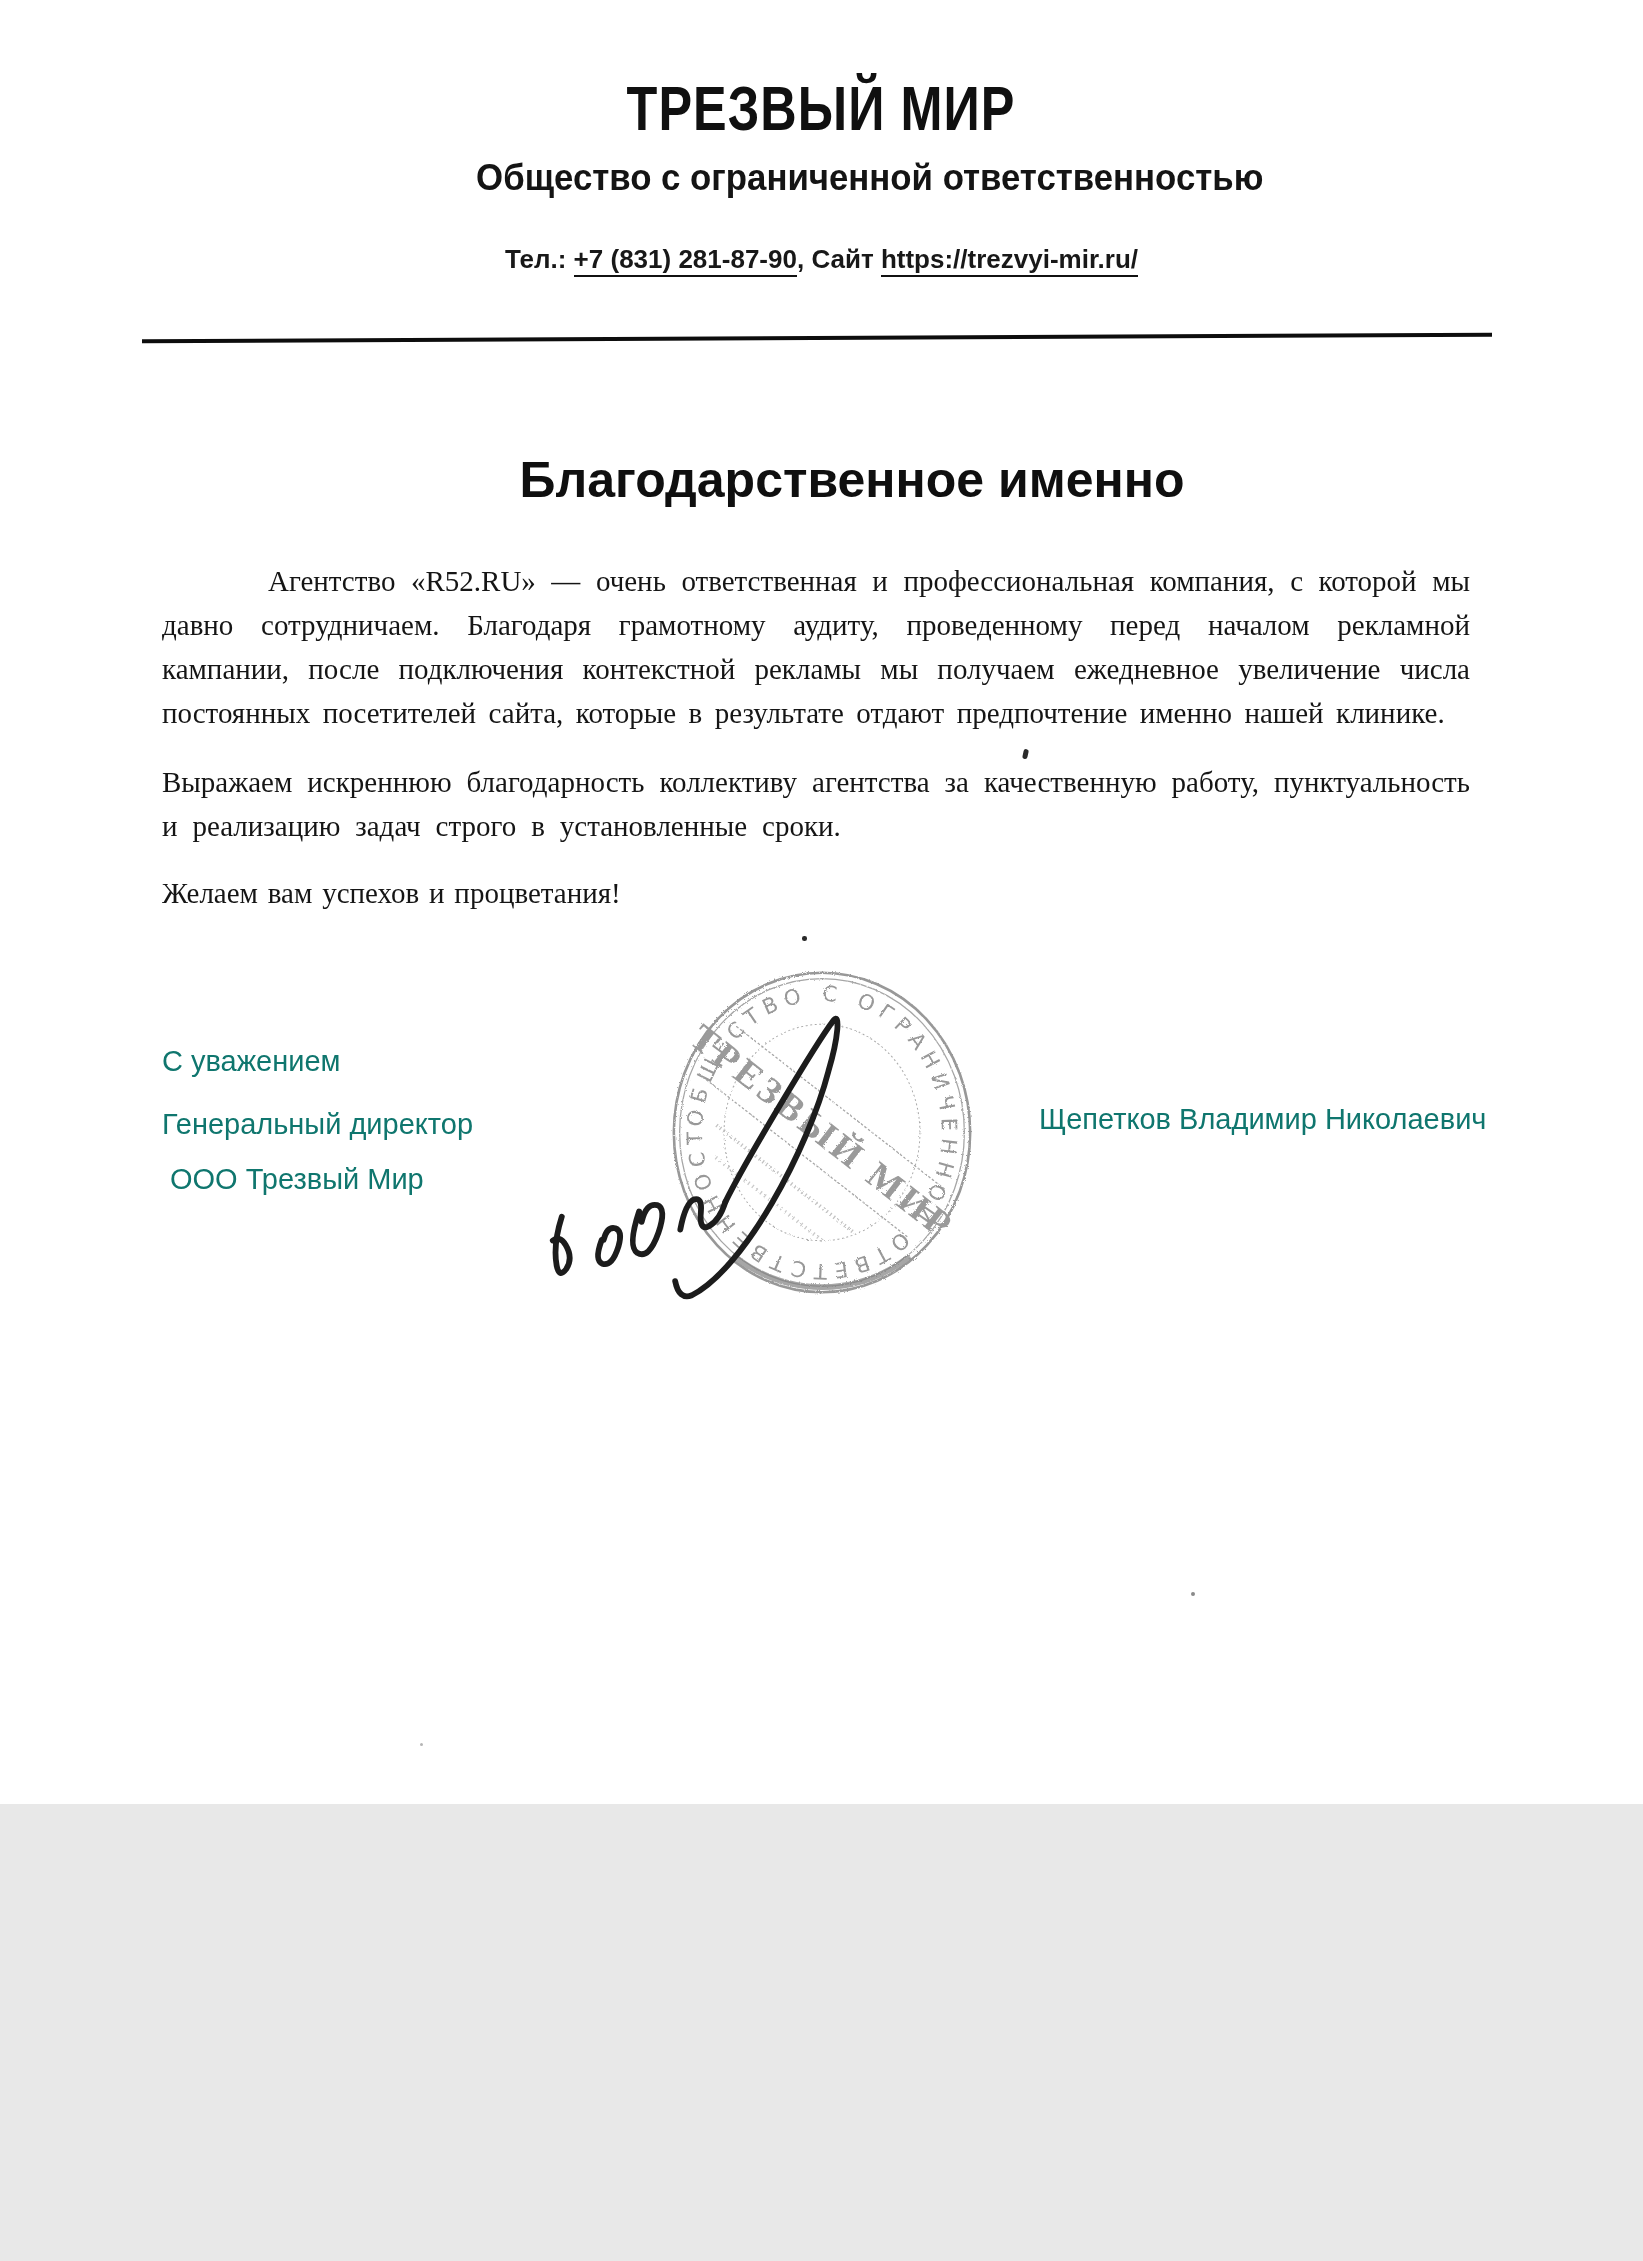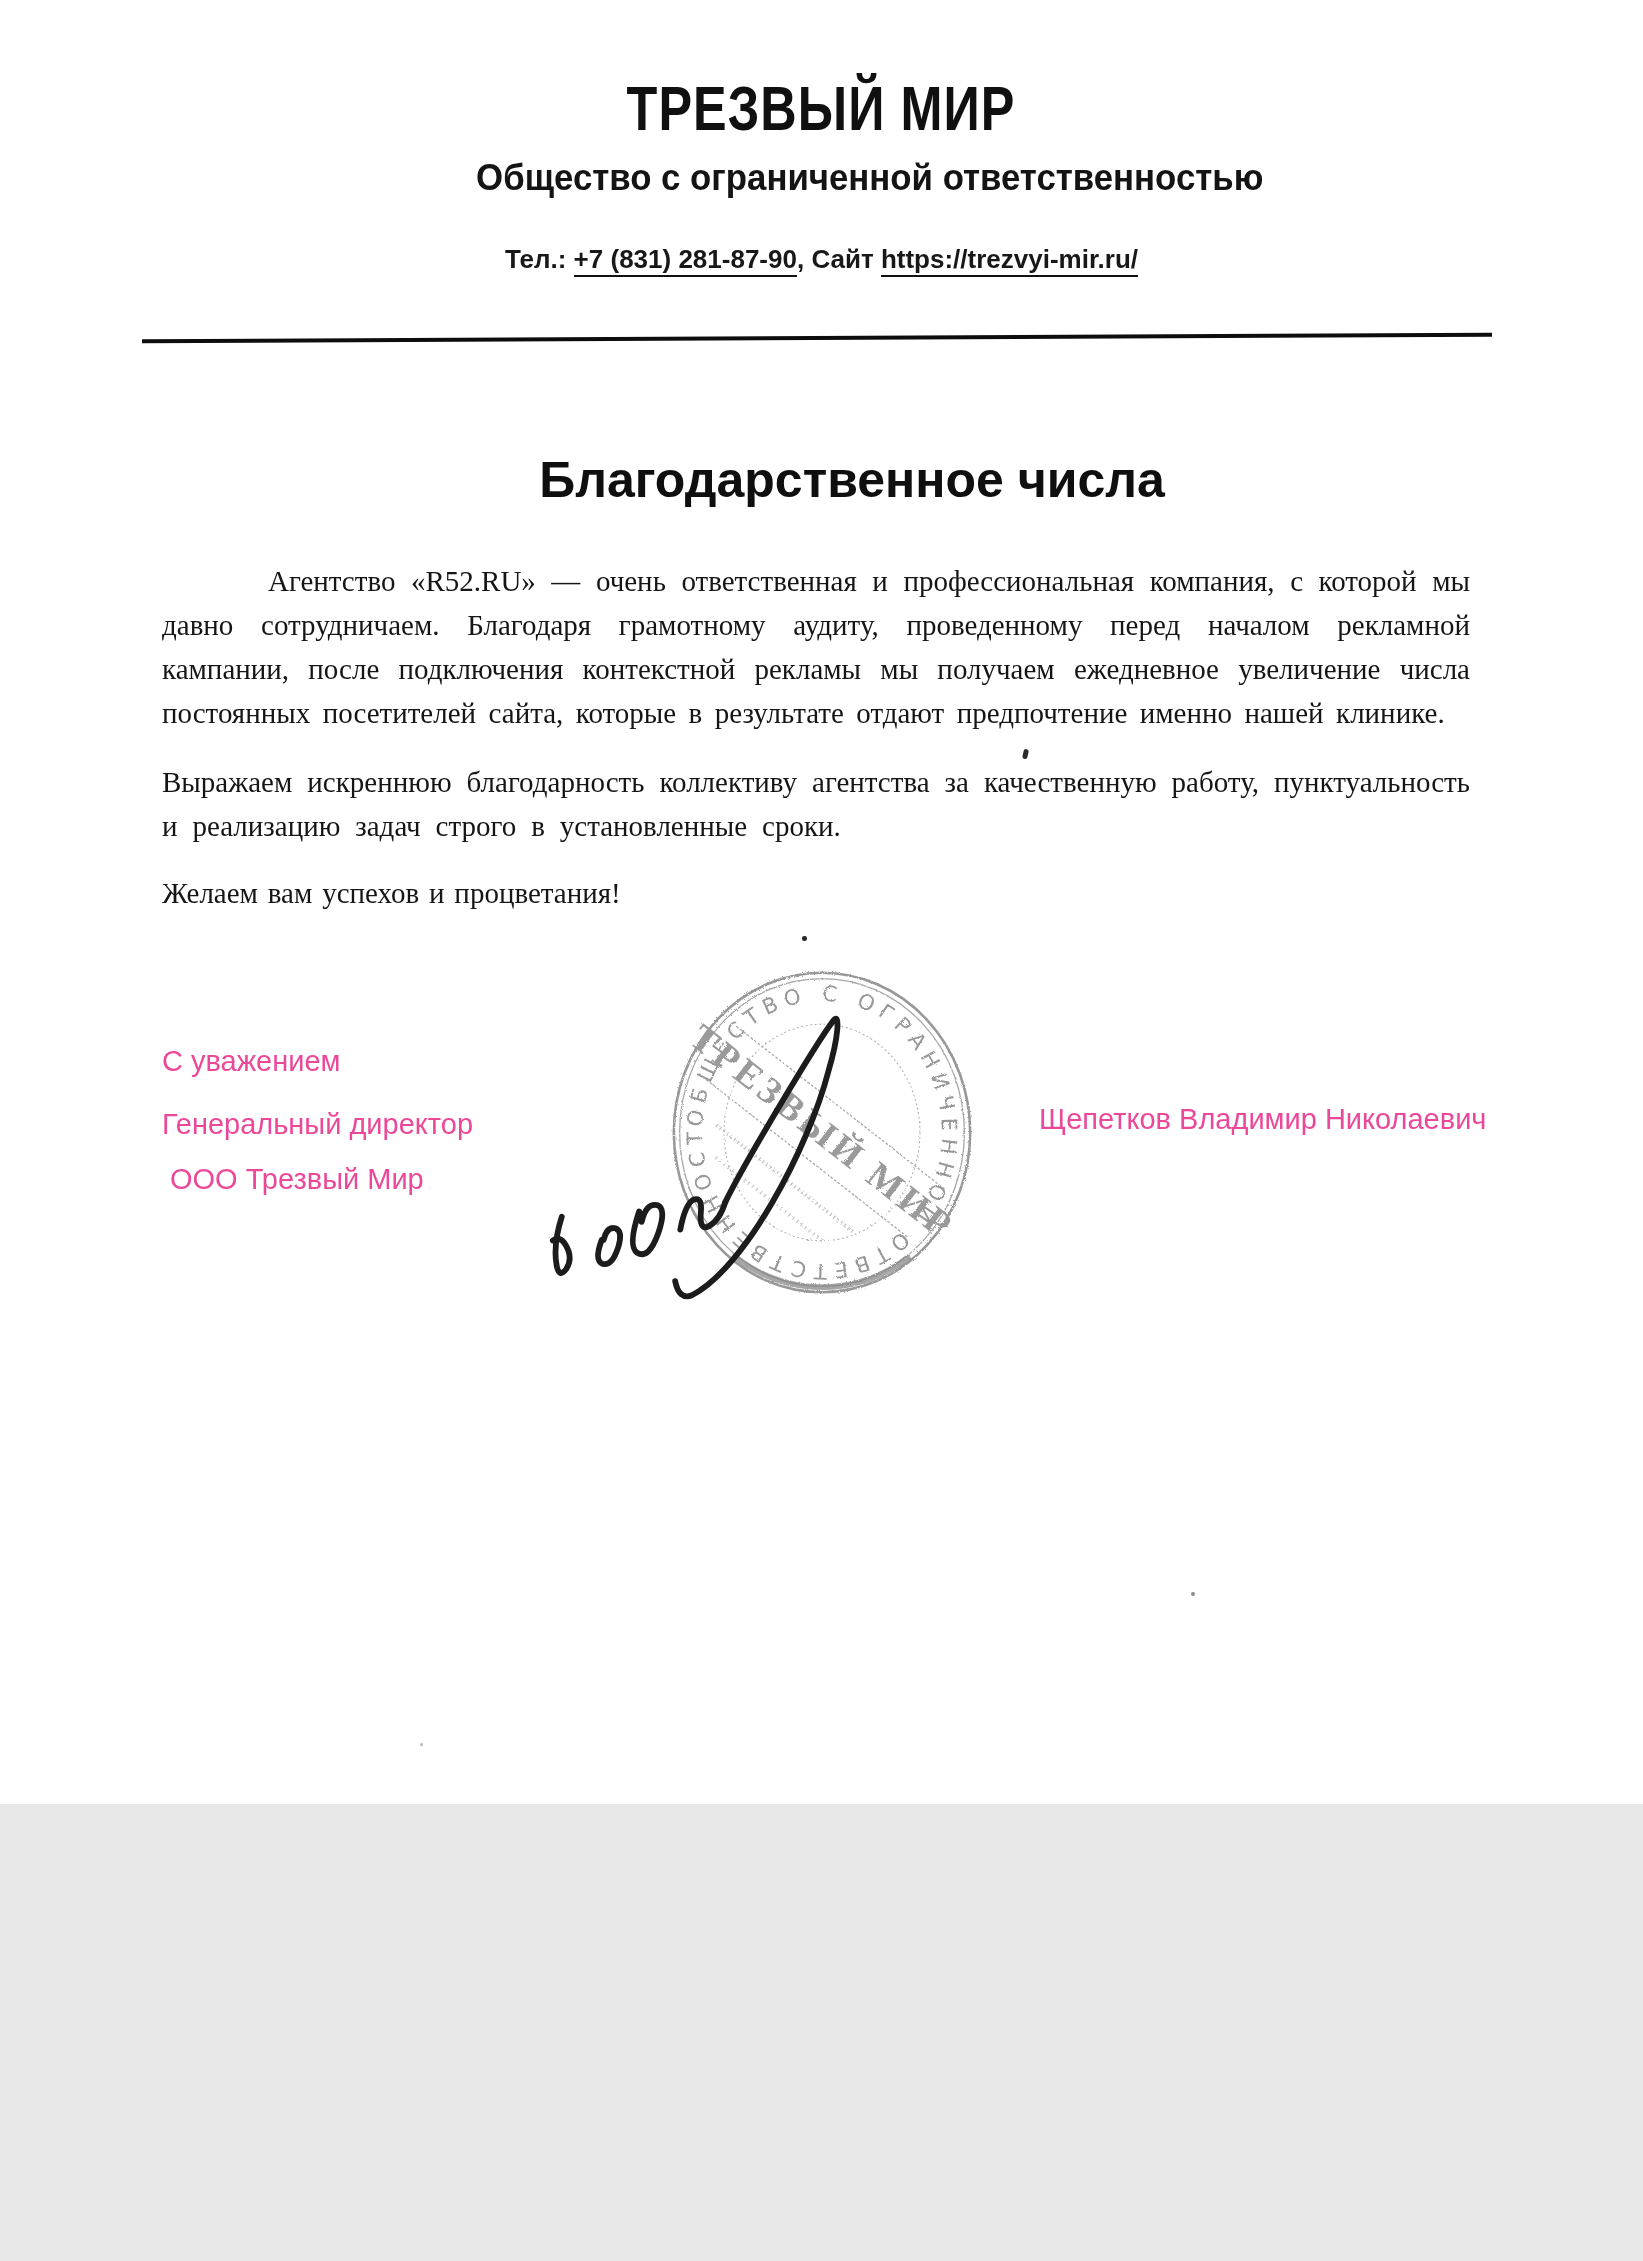--- a/index.html
+++ b/index.html
@@ -36,21 +36,21 @@
     position:absolute;left:162px;top:559px;width:1308px;
     font-family:"Liberation Serif","DejaVu Serif",serif;
     font-size:29px;line-height:44px;color:#151515;
     text-align:justify;
   }
   .body-text p{margin:0;word-spacing:5.2px;}
   .body-text p.p1{text-indent:106px;}
   .body-text p.p2{margin-top:25px;word-spacing:7.7px;}
   .body-text p.p3{margin-top:23px;text-align:left;word-spacing:2.6px;}
   
-  .signoff{position:absolute;font-size:29px;color:#ec4899;white-space:nowrap;}
+  .signoff{position:absolute;font-size:29px;color:#0f766e;white-space:nowrap;}
   .regards{left:162px;top:1045px;}
   .position{left:162px;top:1108px;}
   .sign-company{left:170px;top:1163px;}
   .director-name{left:1039px;top:1103px;}
   
   .stamp-svg{position:absolute;left:657px;top:965px;width:330px;height:335px;}
   .sig-svg{position:absolute;left:537px;top:990px;width:342px;height:322px;}
   
   .speck{position:absolute;background:#2a2a2a;border-radius:50%;}
   .speck.s1{left:1023px;top:749px;width:4.5px;height:10.3px;border-radius:2.6px;transform:rotate(12deg);}
@@ -71,21 +71,21 @@
     <span class="squeeze">ТРЕЗВЫЙ МИР</span>
   </div>
   <div class="hdr-line org-type">
     <span class="squeeze">Общество с ограниченной ответственностью</span>
   </div>
   <div class="hdr-line tel-line">
     <span>Тел.: </span><span class="u-link">+7 (831) 281-87-90</span><span>, Сайт </span><span class="u-link">https://trezvyi-mir.ru/</span>
   </div>
   <div class="hdr-rule"></div>
 
-  <div class="letter-title">Благодарственное числа</div>
+  <div class="letter-title">Благодарственное именно</div>
 
   <div class="body-text">
     <p class="p1">Агентство «R52.RU» — очень ответственная и профессиональная компания, с которой мы давно сотрудничаем. Благодаря грамотному аудиту, проведенному перед началом рекламной кампании, после подключения контекстной рекламы мы получаем ежедневное увеличение числа постоянных посетителей сайта, которые в результате отдают предпочтение именно нашей клинике.</p>
     <p class="p2">Выражаем искреннюю благодарность коллективу агентства за качественную работу, пунктуальность и реализацию задач строго в установленные сроки.</p>
     <p class="p3">Желаем вам успехов и процветания!</p>
   </div>
 
   <div class="signoff regards">С уважением</div>
   <div class="signoff position">Генеральный директор</div>
   <div class="signoff sign-company">ООО Трезвый Мир</div>

